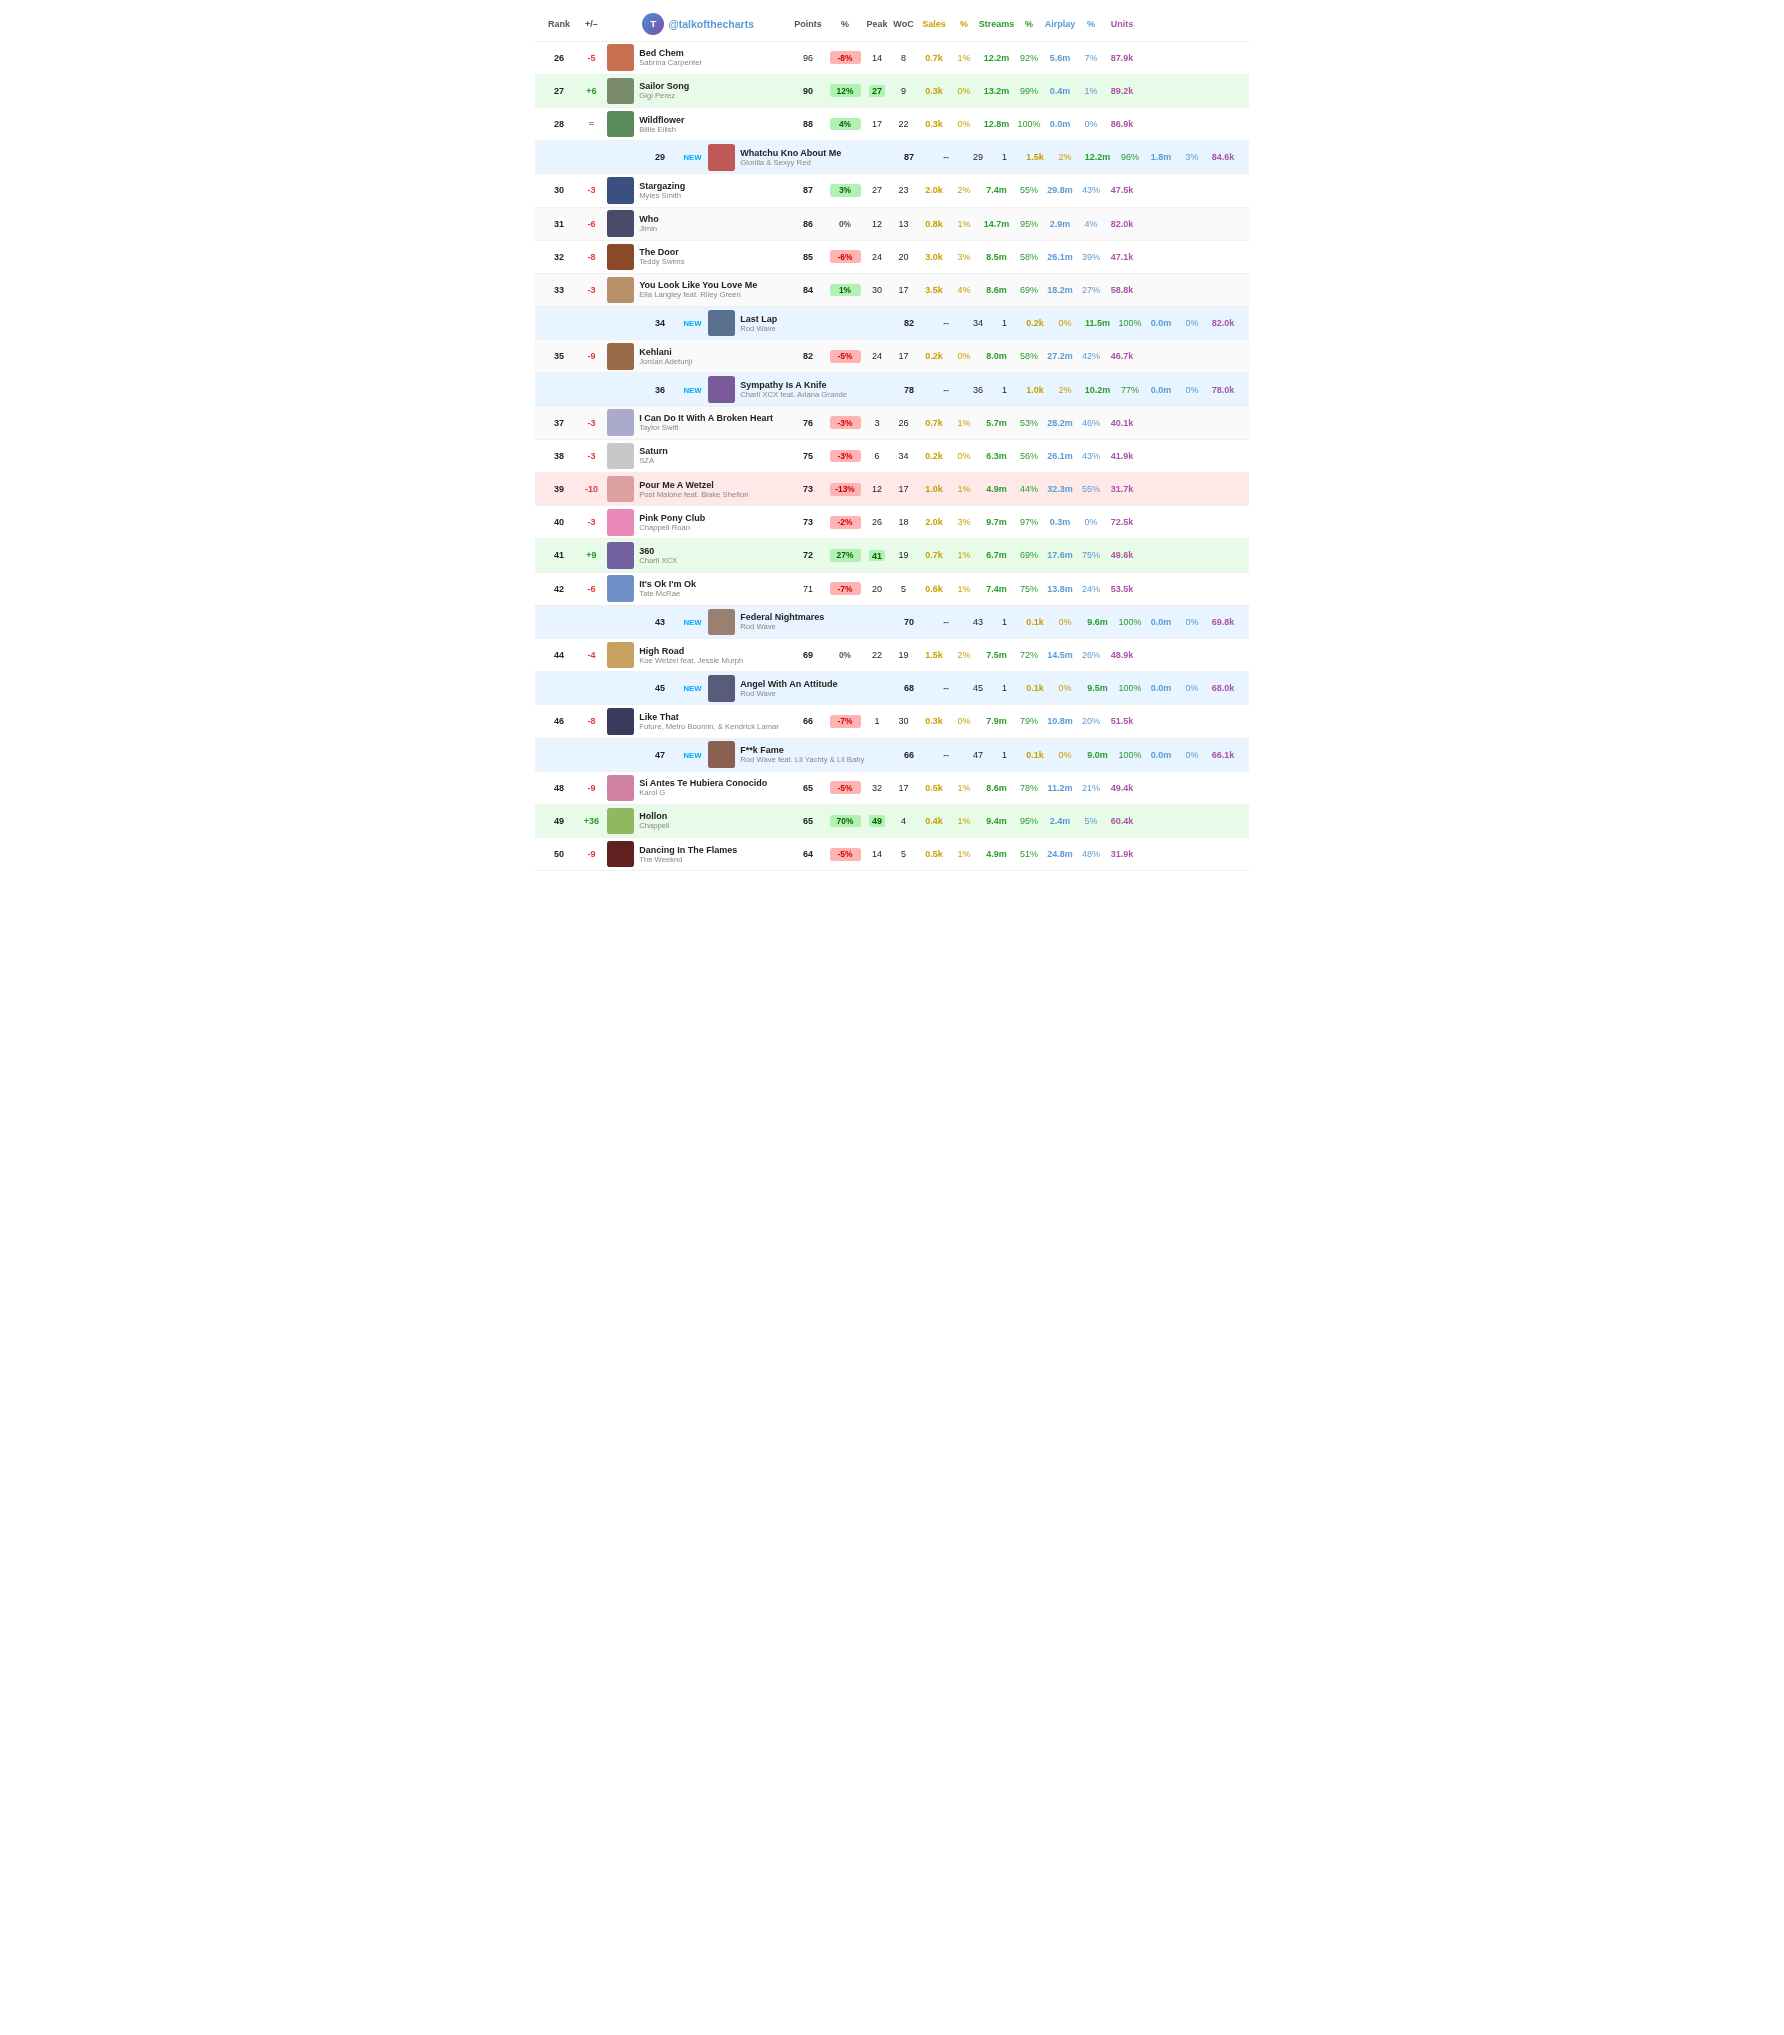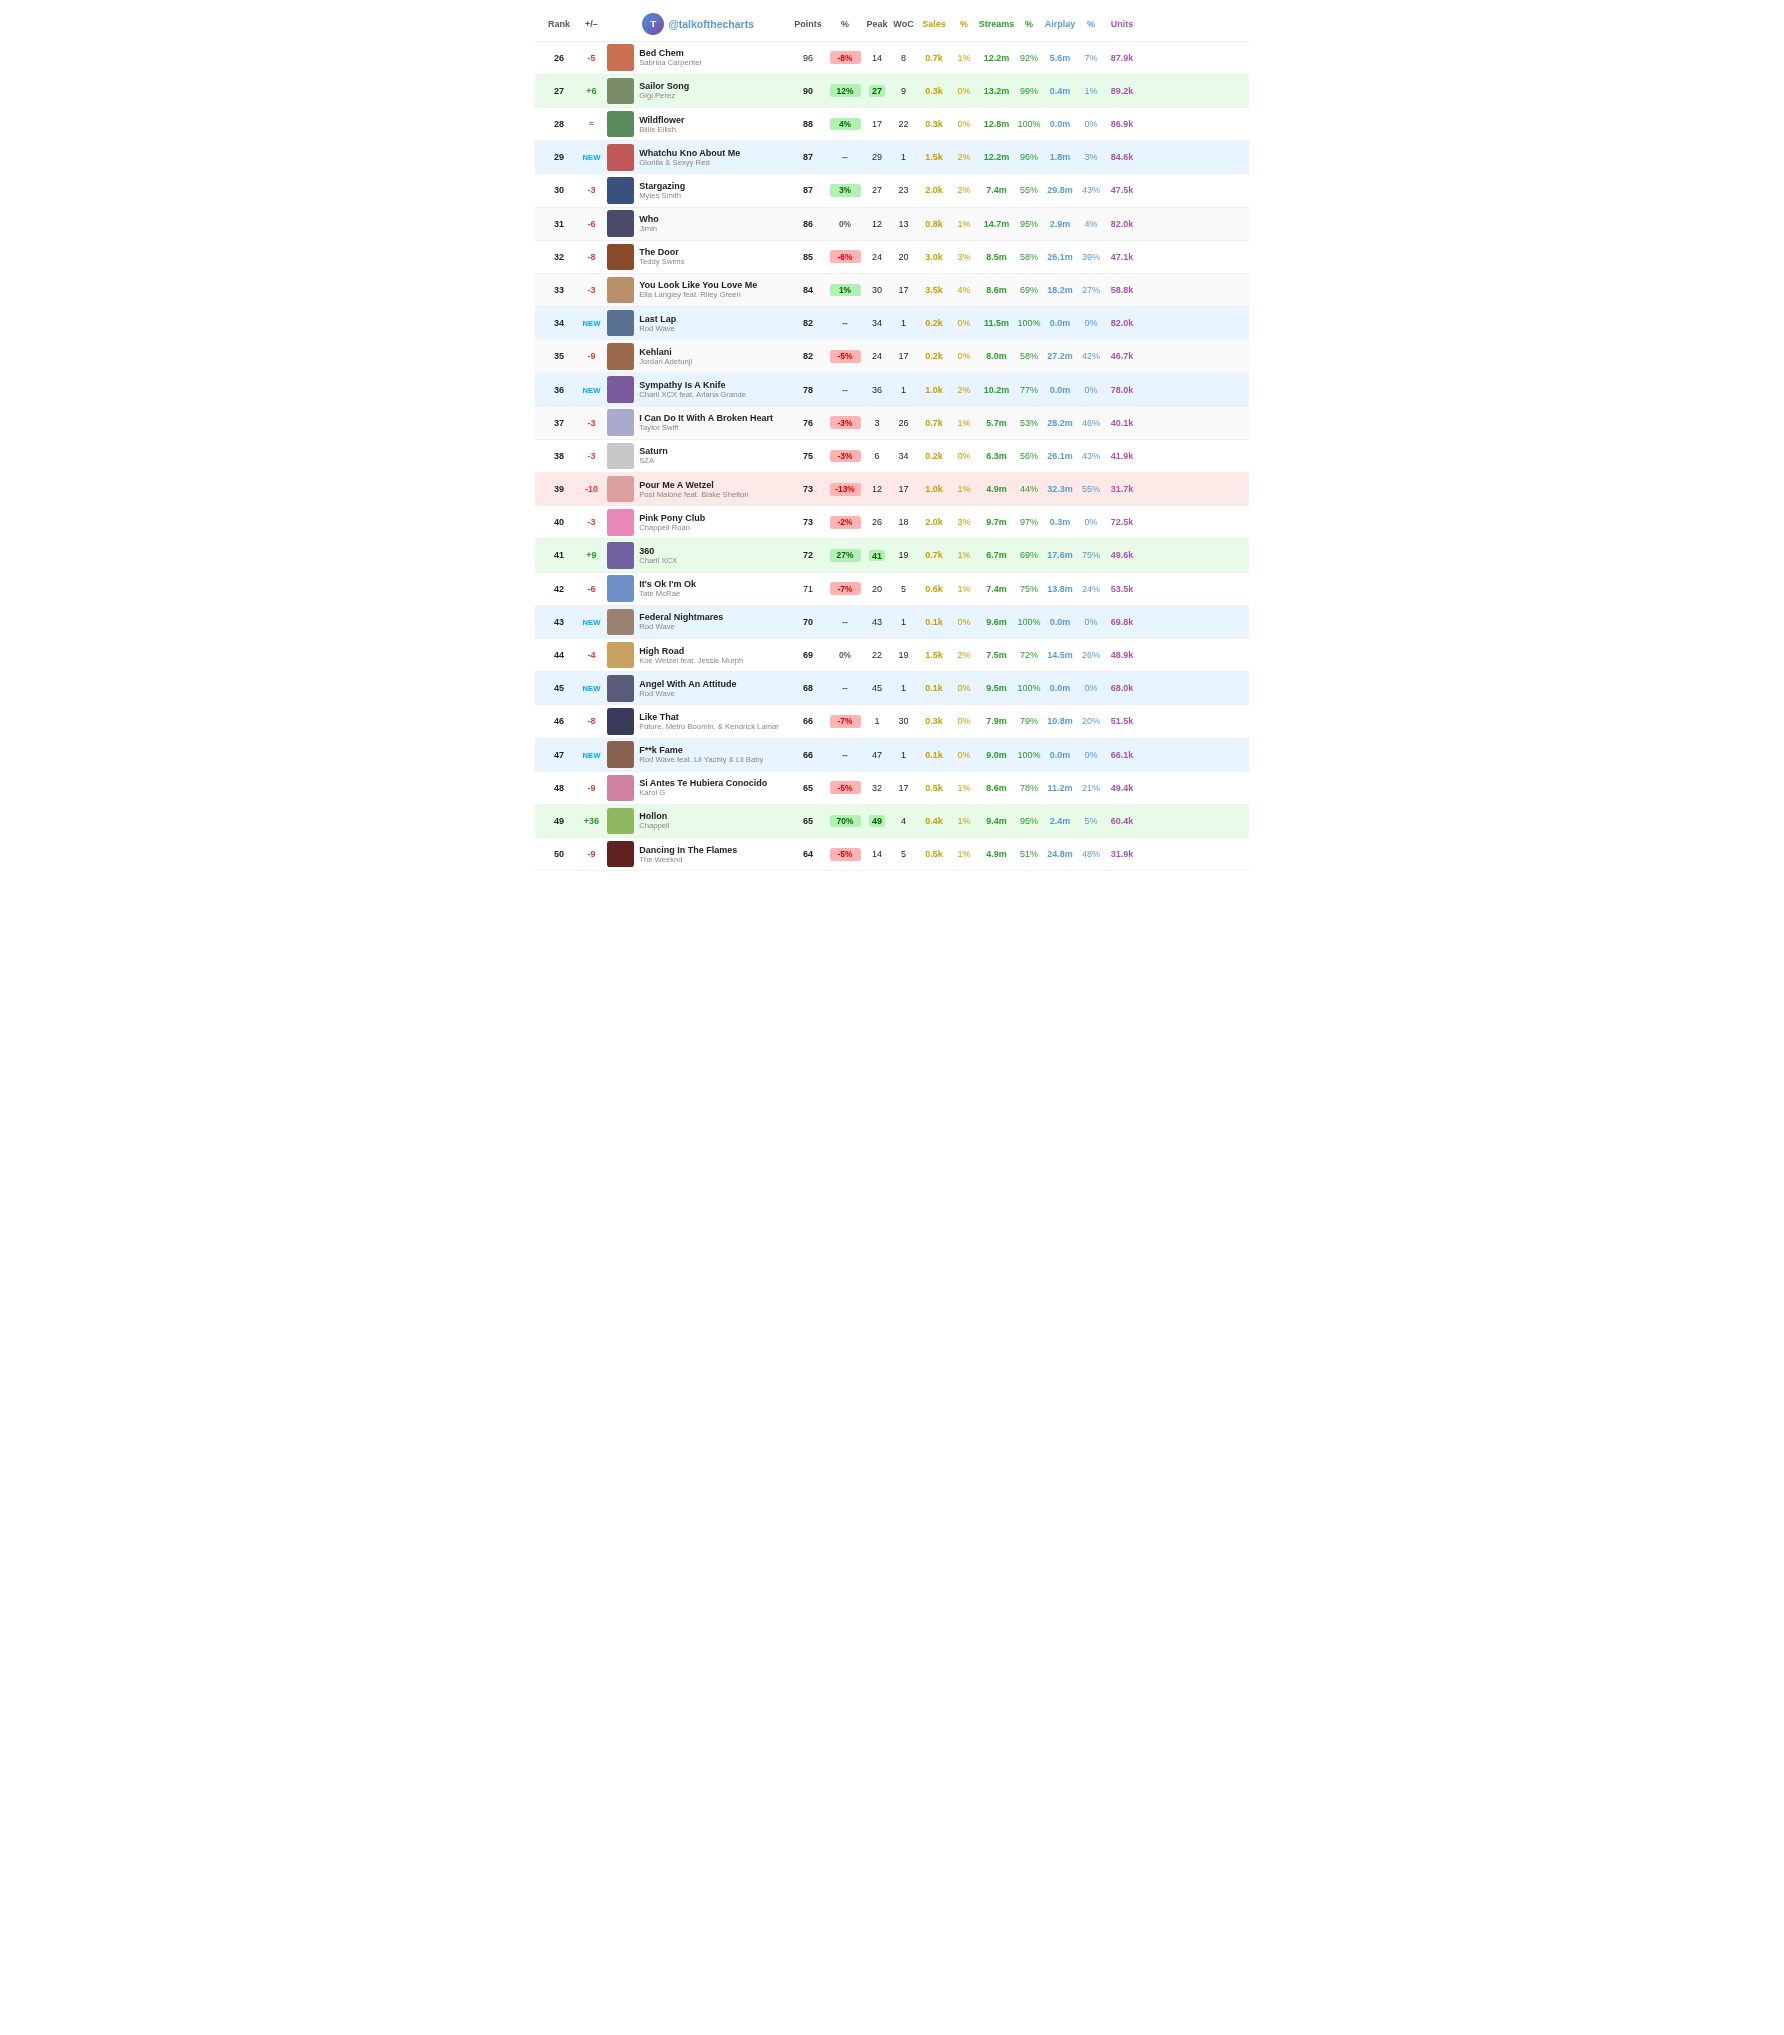--- a/index.html
+++ b/index.html
@@ -87,21 +87,21 @@
     .peak-highlight {
       background: #b3f0b3;
       color: #006600;
       font-weight: 700;
       border-radius: 2.1px;
       padding: 0.7px 2.8px;
     }
 
     .row-highlight-green { background: #e8fae8 !important; }
     .row-highlight-pink { background: #ffe8e8 !important; }
-    .row-highlight-blue { background: #e8f4ff !important; }
+    .row-highlight-blue { background: #e8f4ff !important; justify-content: flex-end; }
 
     .col-header-sales { color: #c8a000; }
     .col-header-streams { color: #2a9d2a; }
     .col-header-airplay { color: #5b9bd5; }
     .col-header-units { color: #a855a8; }
 
     .thumb-color {
       width: 26.6px; height: 26.6px;
       border-radius: 2.8px;
       flex-shrink: 0;

